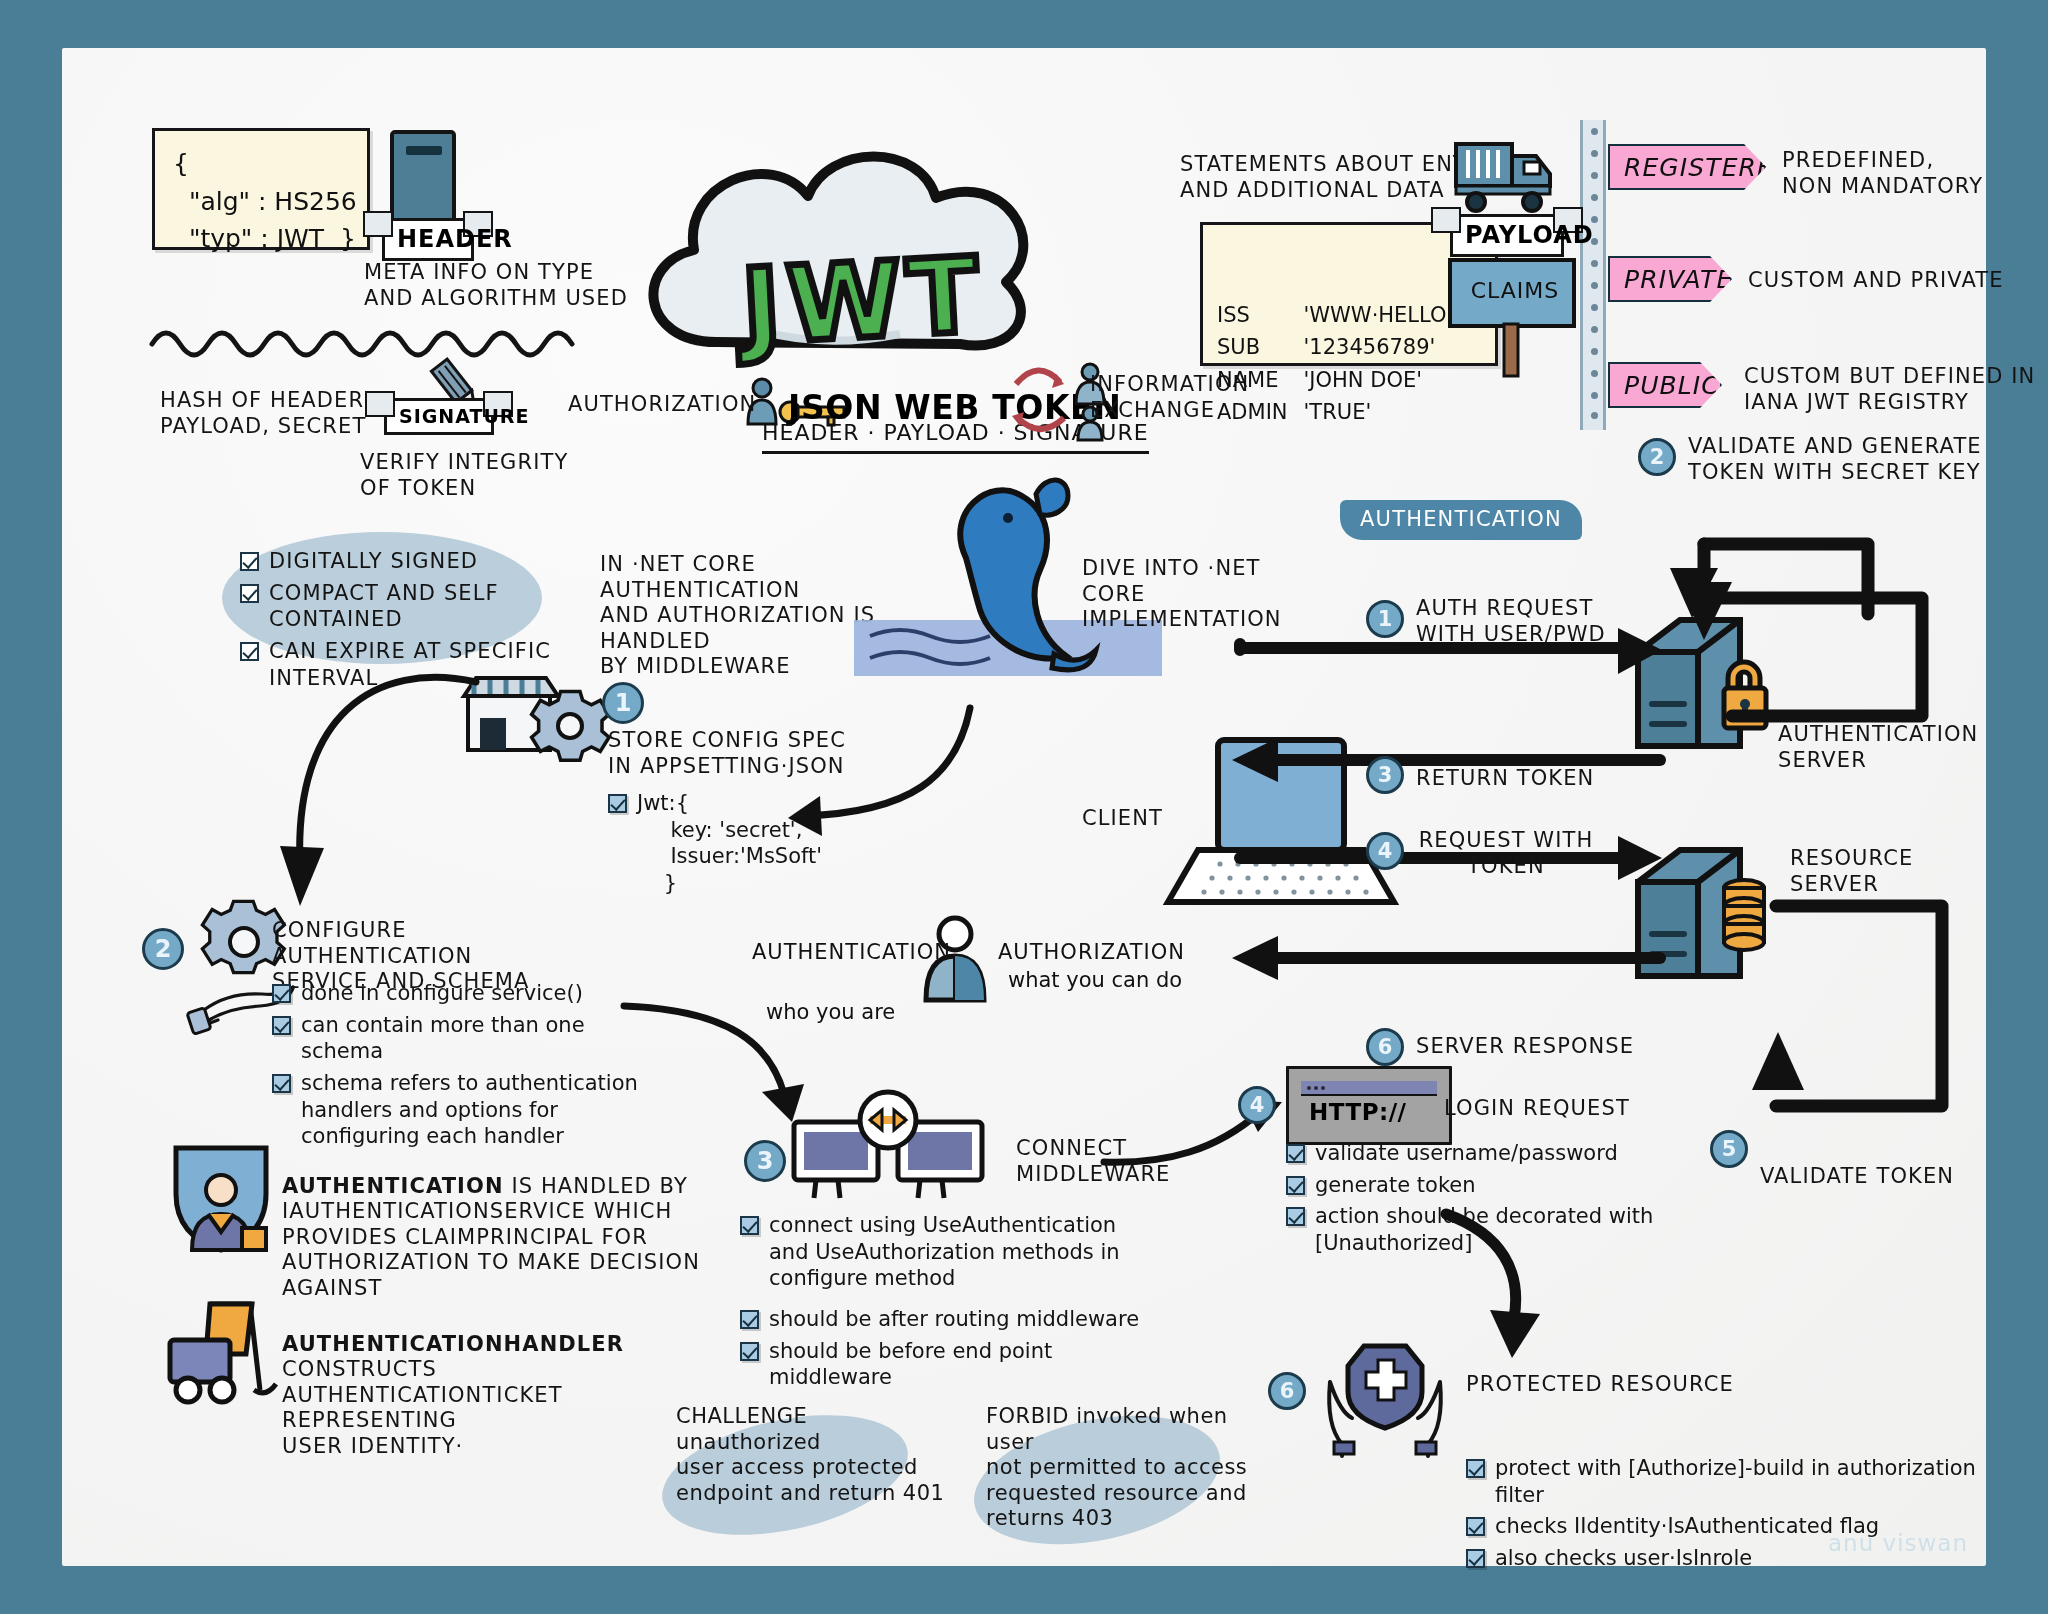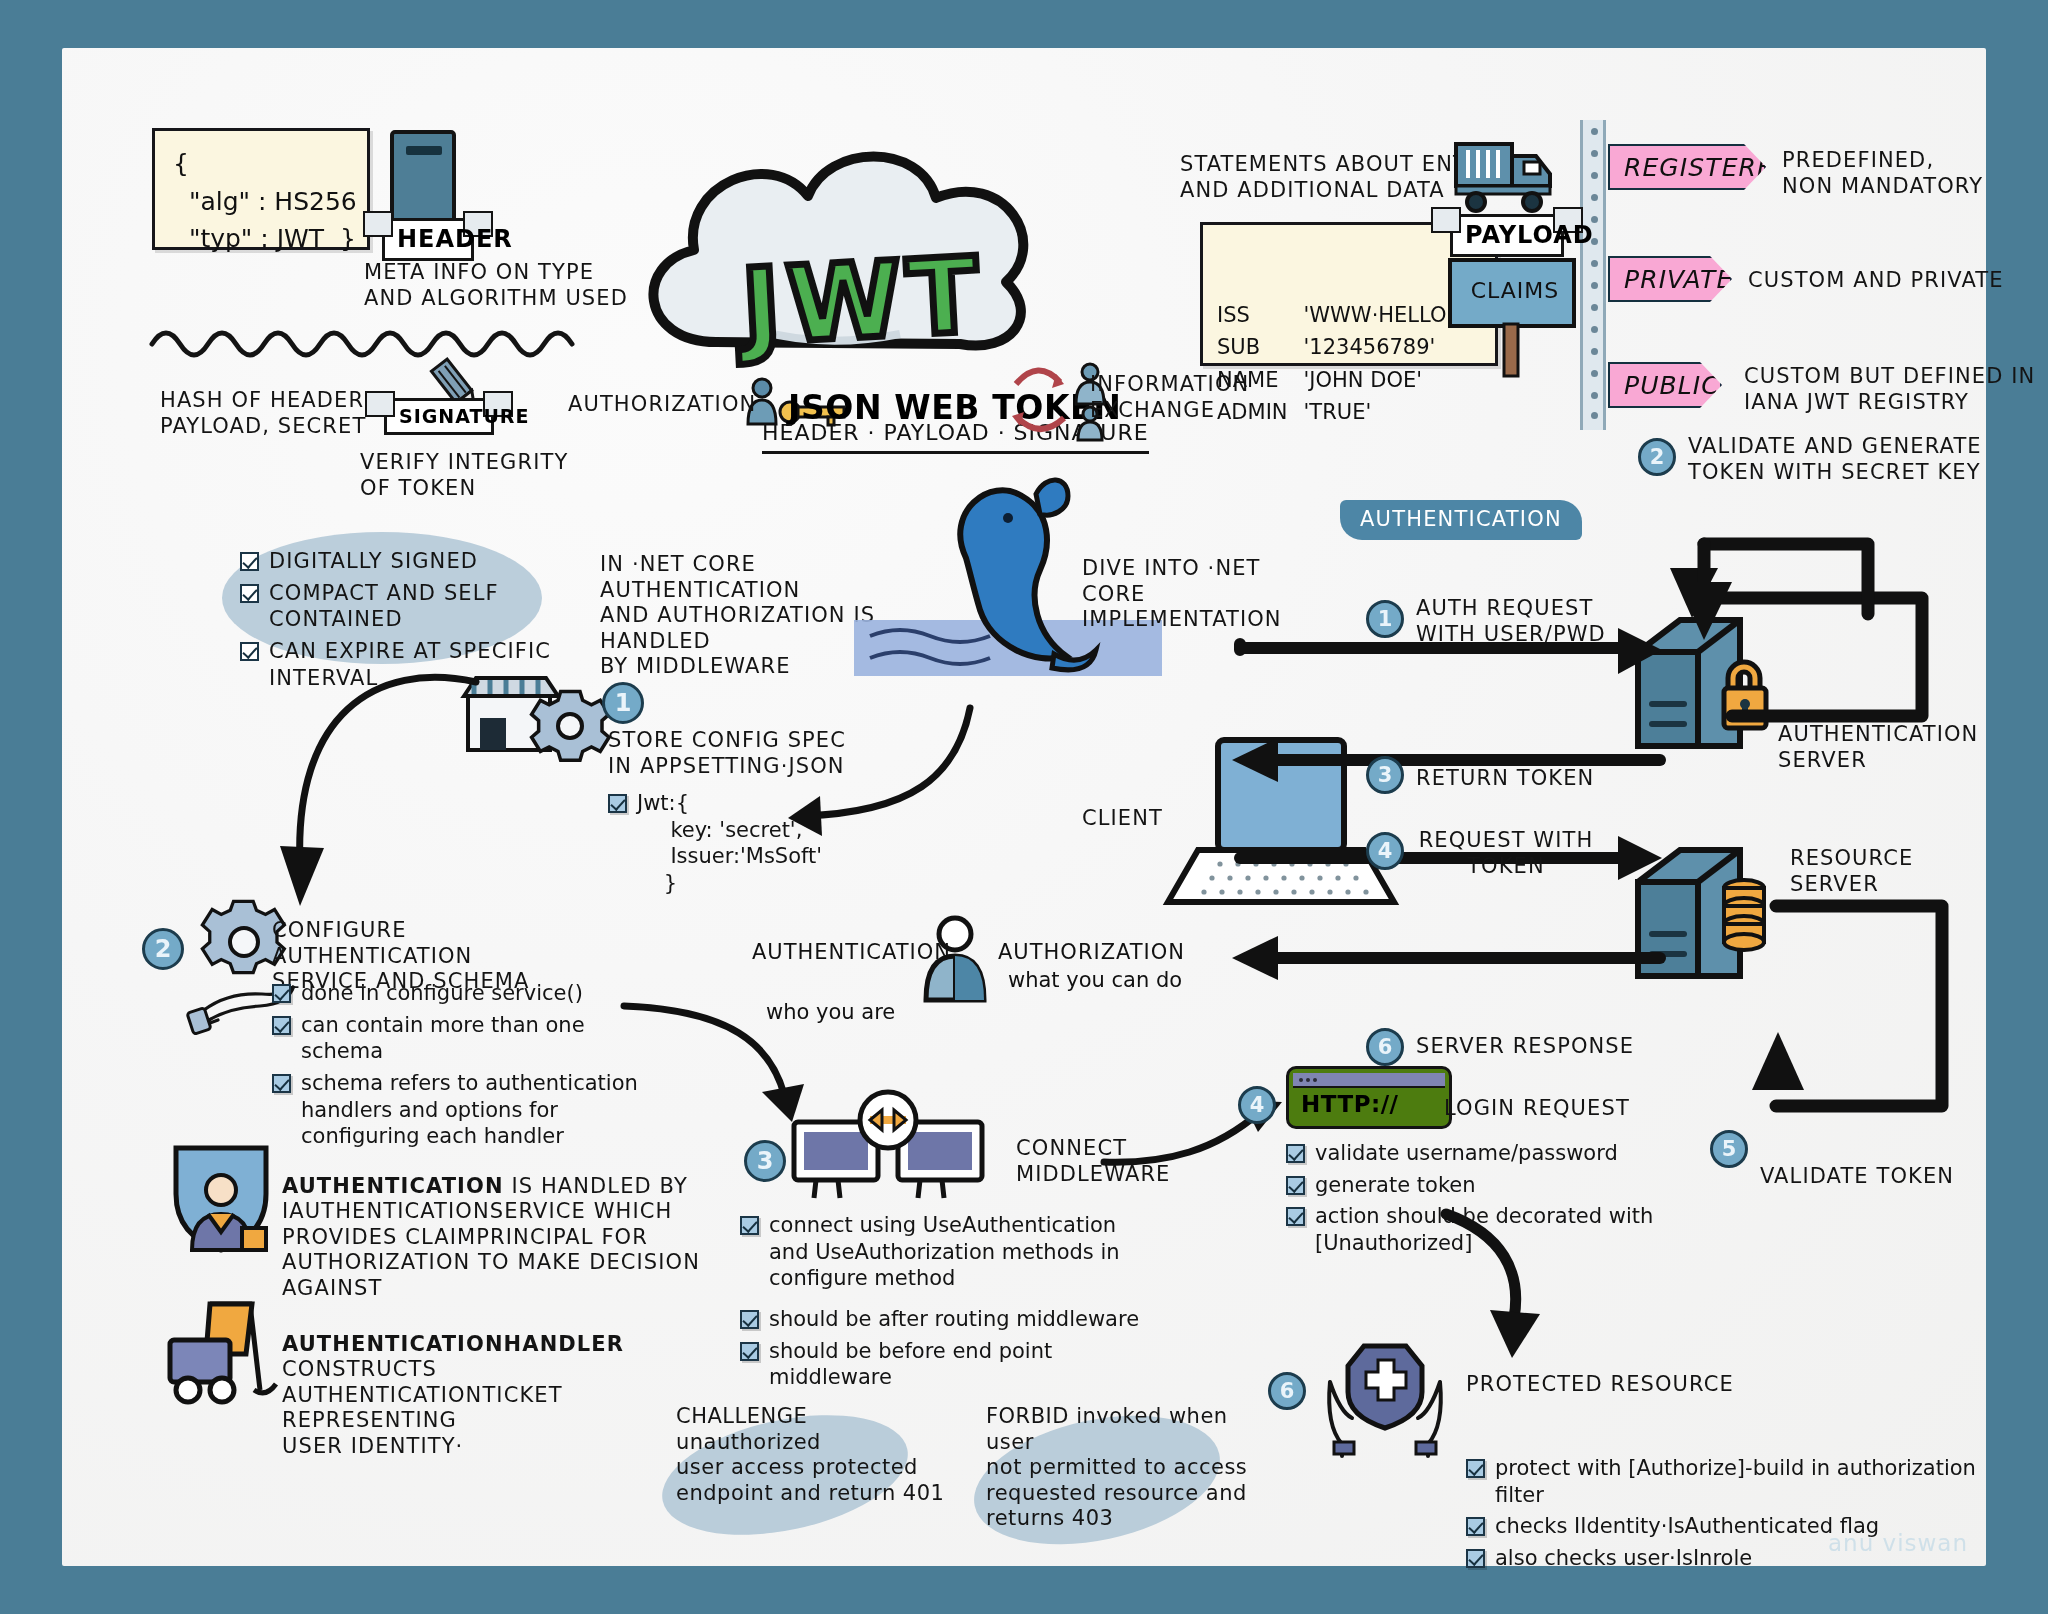--- a/index.html
+++ b/index.html
@@ -137,23 +137,23 @@
   }
   .spine i {
     position: absolute; left: 8px;
     width: 7px; height: 7px; border-radius: 50%;
     background: #6b8798;
   }
   
   .http-box {
     position: absolute;
     border: 3px solid #141414;
-    border-radius: 10px;
-    background: #4d7c0f;
-    padding: 4px;
+    border-radius: 1px;
+    background: #a3a3a3;
+    padding: 12px;
     overflow: hidden;
   }
   .http-bar { height: 15px; background: #7f85b2; border-bottom: 2.5px solid #141414;
               display:flex; align-items:center; padding-left:6px; gap:3px;}
   .http-bar s { width:4px;height:4px;border-radius:50%;background:#2b2b38;display:block;}
   .http-txt { font-size: 23px; font-weight: 800; letter-spacing: .5px; padding: 3px 8px 5px; }
 
   svg { position: absolute; overflow: visible; }
   .ink { fill: none; stroke: #111; stroke-width: 7; stroke-linecap: round; stroke-linejoin: round; }
   .ink-thin { fill: none; stroke: #141414; stroke-width: 3.2; stroke-linecap: round; }

